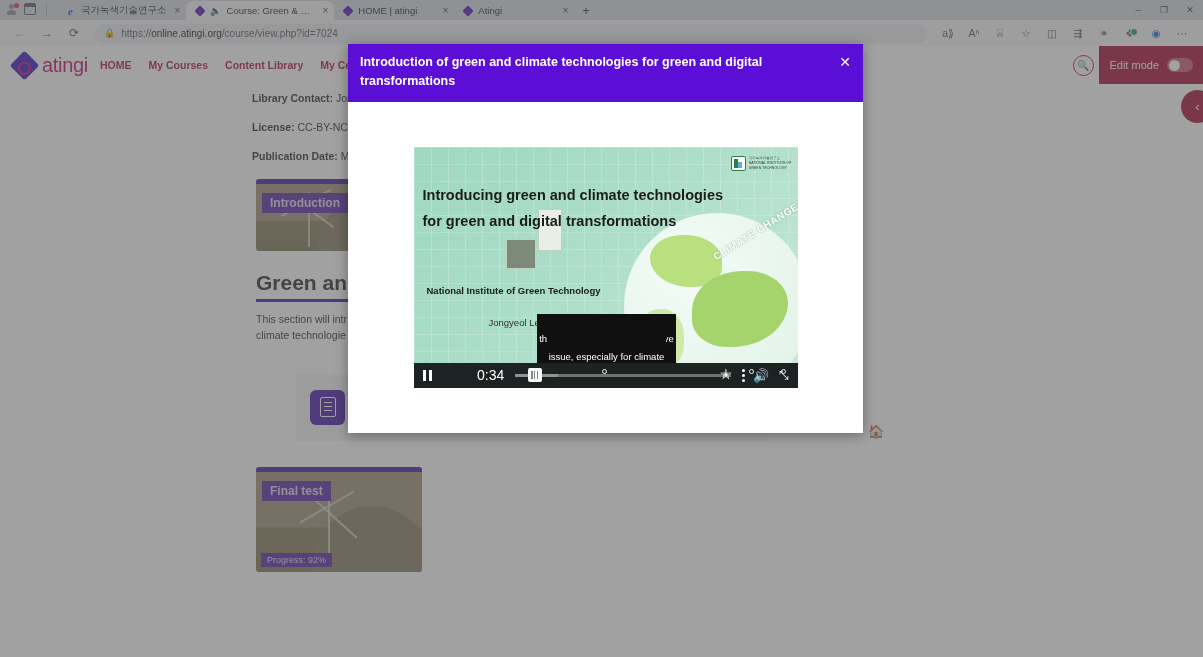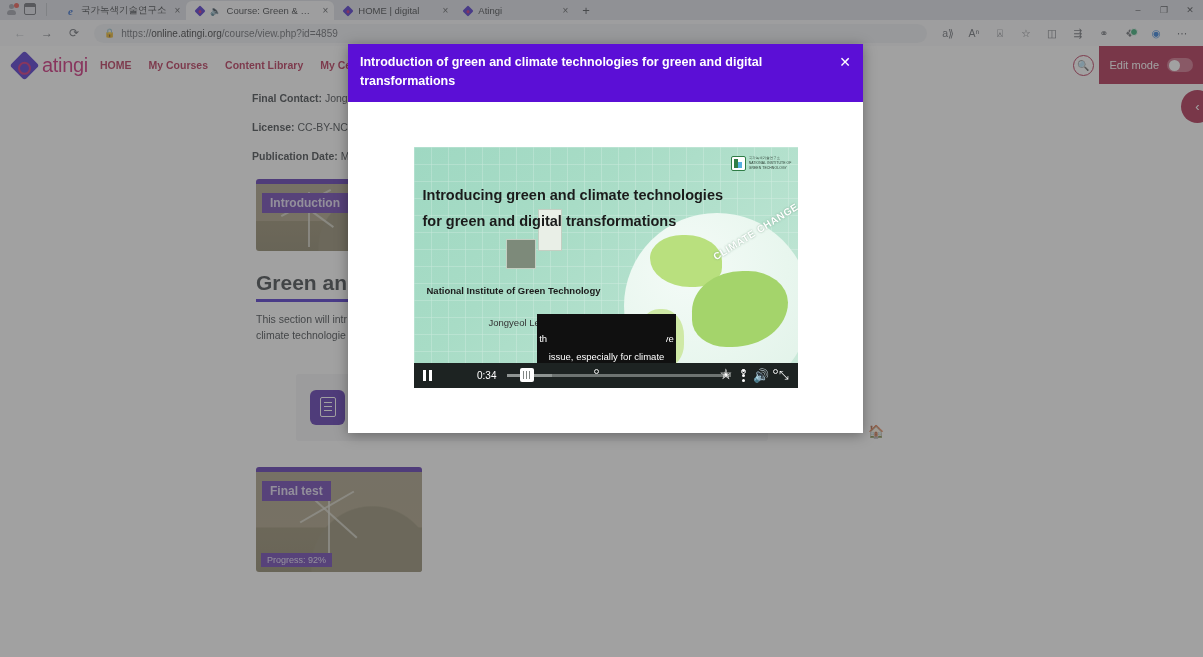--- a/index.html
+++ b/index.html
@@ -178,21 +178,21 @@
   .b2 { left:-118px; top:26px; width:30px; height:30px; background:#7d8a7a; }
 
   .caption { position:absolute; left:113px; top:181px; width:160px; text-align:center; }
   .caption span { background:#101010; color:#fff; font-size:9.5px; line-height:1.62; padding:19px 2px;
                   box-decoration-break:clone; -webkit-box-decoration-break:clone; }
 
   .controls { position:absolute; left:0; bottom:0; width:384px; height:25px; background:#1d2322;
               display:flex; align-items:center; padding:0 9px; gap:9px; }
   .pause { display:flex; gap:2.5px; }
   .pause i { display:block; width:3.5px; height:11px; background:#fff; }
-  .ctime { font-size:10px; color:#fff; font-family:"Liberation Sans", sans-serif;padding-left:36px; }
+  .ctime { font-size:14px; color:#fff; font-family:"Liberation Sans", sans-serif;padding-left:36px; }
   .seek { flex:1; height:3px; background:#6e7472; position:relative; margin:0 2px; }
   .seek .played { position:absolute; left:0; top:0; height:3px; width:20%; background:#8f9593; }
   .seek .knob { position:absolute; left:13px; top:-5.5px; width:14px; height:14px; background:#fff;
                 border-radius:2px; }
   .seek .knob:after { content:""; position:absolute; top:3px; left:3px; width:8px; height:8px;
                       background:repeating-linear-gradient(90deg,#7f8583 0 1.5px,#fff 1.5px 3px); }
   .mk { position:absolute; top:-5px; width:5px; height:5px; border-radius:50%; border:1.2px solid #f2f2f2; }
   .star { position:absolute; right:-1px; top:-7px; color:#fff; font-size:14px; line-height:1; }
   .kebab { display:flex; flex-direction:column; gap:2px; }
   .kebab i { width:3px; height:3px; background:#fff; border-radius:50%; }
@@ -229,21 +229,21 @@
         </span>
       <span class="spk">🔈</span>
       <span class="tlabel">Course: Green &amp; digital tech</span>
       <span class="tclose">×</span>
     </div>
 
     <div class="tab">
       <span class="fav">
           <span class="fav-diamond"></span>
         </span>
-      <span class="tlabel">HOME | digital</span>
+      <span class="tlabel">HOME | atingi</span>
       <span class="tclose">×</span>
     </div>
 
     <div class="tab">
       <span class="fav">
           <span class="fav-diamond"></span>
         </span>
       <span class="tlabel">Atingi</span>
       <span class="tclose">×</span>
     </div>
@@ -256,21 +256,21 @@
       <span>✕</span>
     </div>
   </div>
 
   <div class="navbar-row">
     <div class="nbtn dim">←</div>
     <div class="nbtn">→</div>
     <div class="nbtn">⟳</div>
     <div class="omnibox">
       <span class="lock">🔒</span>
-      <span class="omni-url"><span>https://</span><b>online.atingi.org</b><span>/course/view.php?id=4859</span></span>
+      <span class="omni-url"><span>https://</span><b>online.atingi.org</b><span>/course/view.php?id=7024</span></span>
     </div>
     <div class="tbicons">
       <span>a⟫</span>
       <span>Aⁿ</span>
       <span>⍓</span>
       <span>☆</span>
       <span>◫</span>
       <span>⇶</span>
       <span>⚭</span>
       <span class="grn">❖</span>
@@ -304,21 +304,21 @@
       <span>Edit mode</span>
       <span class="toggle"></span>
     </div>
     <div class="drawer-toggle">‹</div>
   </div>
 
   <div class="course-body">
 
     <div class="meta">
       <div class="meta-line">
-        <b>Final Contact:</b>
+        <b>Library Contact:</b>
         <span>Jongye</span>
       </div>
       <div class="meta-line">
         <b>License:</b>
         <span>CC-BY-NC-ND</span>
       </div>
       <div class="meta-line">
         <b>Publication Date:</b>
         <span>May 1</span>
       </div>

